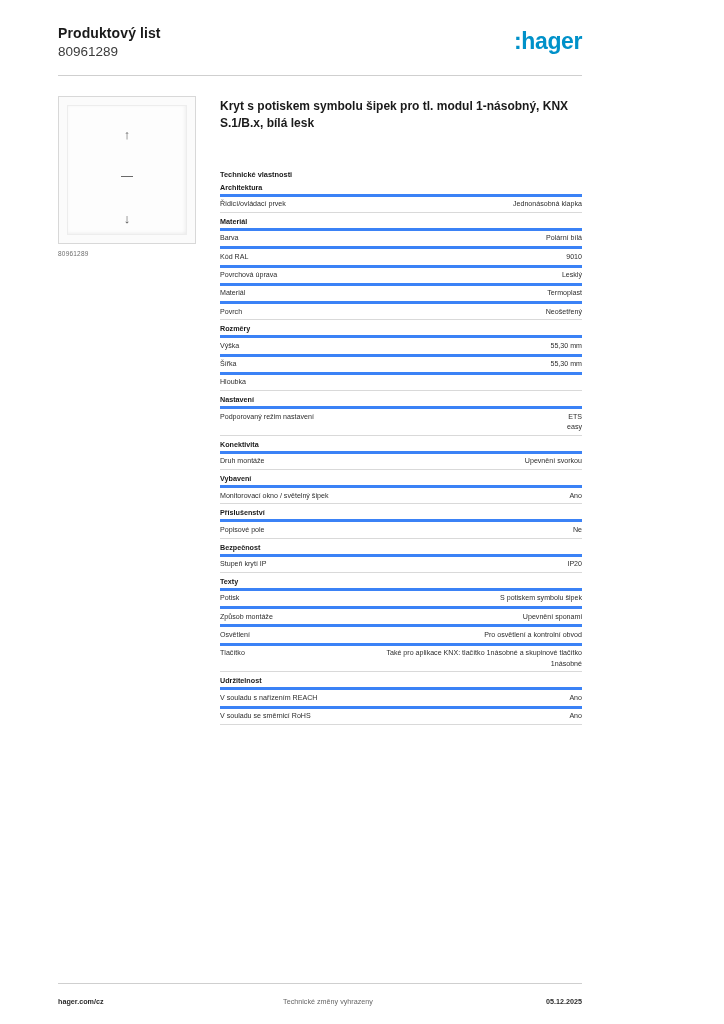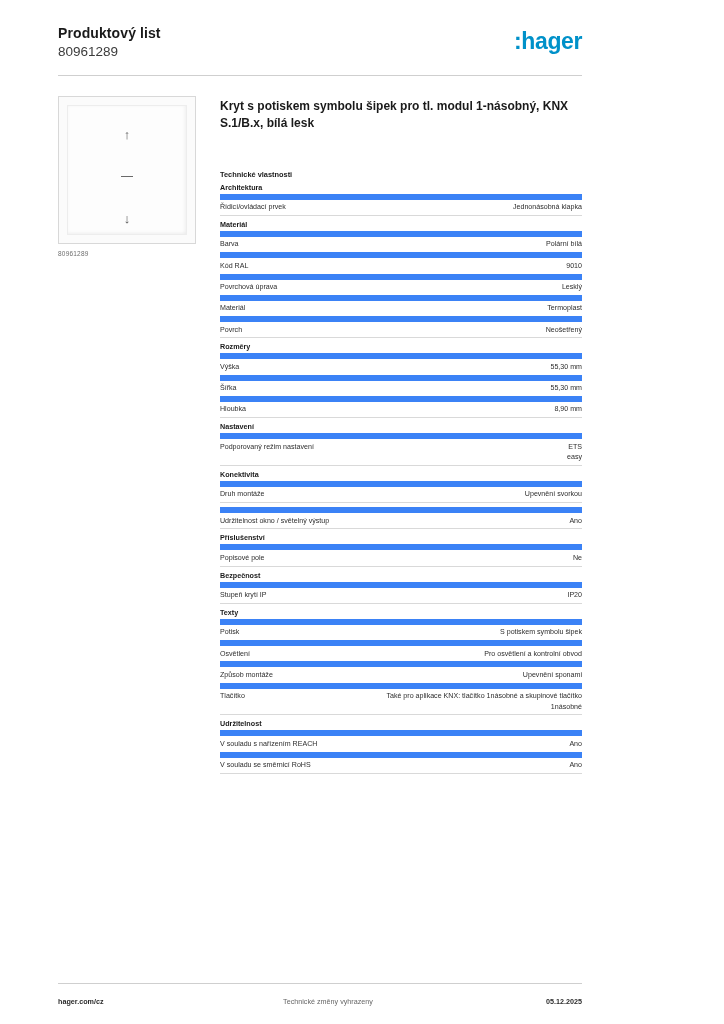--- a/index.html
+++ b/index.html
@@ -121,21 +121,21 @@
   .group-title {
     font-size: 7.2px;
     font-weight: bold;
     color: #1a1a1a;
     padding-bottom: 2px;
   }
   .row {
     display: flex;
     justify-content: space-between;
     align-items: flex-start;
-    border-top: 6px solid #3b82f6;
+    border-top: 3px solid #3b82f6;
     padding: 2.5px 0 2.5px 0;
     font-size: 7.1px;
     color: #2d2d2d;
     line-height: 1.45;
   }
   .row:last-child {
     border-bottom: 1px solid #d9d9d9;
   }
   .row .label {
     flex: 0 0 auto;
@@ -240,41 +240,41 @@
             <div class="row">
               <div class="label">Výška</div>
               <div class="value">55,30 mm</div>
             </div>
             <div class="row">
               <div class="label">Šířka</div>
               <div class="value">55,30 mm</div>
             </div>
             <div class="row">
               <div class="label">Hloubka</div>
-              <div class="value">8,90 mm</div>
             </div>
           </div>
           <div class="group">
             <div class="group-title">Nastavení</div>
             <div class="row">
               <div class="label">Podporovaný režim nastavení</div>
               <div class="value">ETS
 easy</div>
             </div>
           </div>
           <div class="group">
             <div class="group-title">Konektivita</div>
             <div class="row">
               <div class="label">Druh montáže</div>
               <div class="value">Upevnění svorkou</div>
             </div>
           </div>
           <div class="group">
-            <div class="row">
-              <div class="label">Udržitelnost okno / světelný výstup</div>
+            <div class="group-title">Vybavení</div>
+            <div class="row">
+              <div class="label">Monitorovací okno / světelný šipek</div>
               <div class="value">Ano</div>
             </div>
           </div>
           <div class="group">
             <div class="group-title">Příslušenství</div>
             <div class="row">
               <div class="label">Popisové pole</div>
               <div class="value">Ne</div>
             </div>
           </div>
@@ -285,26 +285,26 @@
               <div class="value">IP20</div>
             </div>
           </div>
           <div class="group">
             <div class="group-title">Texty</div>
             <div class="row">
               <div class="label">Potisk</div>
               <div class="value">S potiskem symbolu šipek</div>
             </div>
             <div class="row">
+              <div class="label">Způsob montáže</div>
+              <div class="value">Upevnění sponami</div>
+            </div>
+            <div class="row">
               <div class="label">Osvětlení</div>
               <div class="value">Pro osvětlení a kontrolní obvod</div>
-            </div>
-            <div class="row">
-              <div class="label">Způsob montáže</div>
-              <div class="value">Upevnění sponami</div>
             </div>
             <div class="row">
               <div class="label">Tlačítko</div>
               <div class="value">Také pro aplikace KNX: tlačítko 1násobné a skupinové tlačítko
 1násobné</div>
             </div>
           </div>
           <div class="group">
             <div class="group-title">Udržitelnost</div>
             <div class="row">

